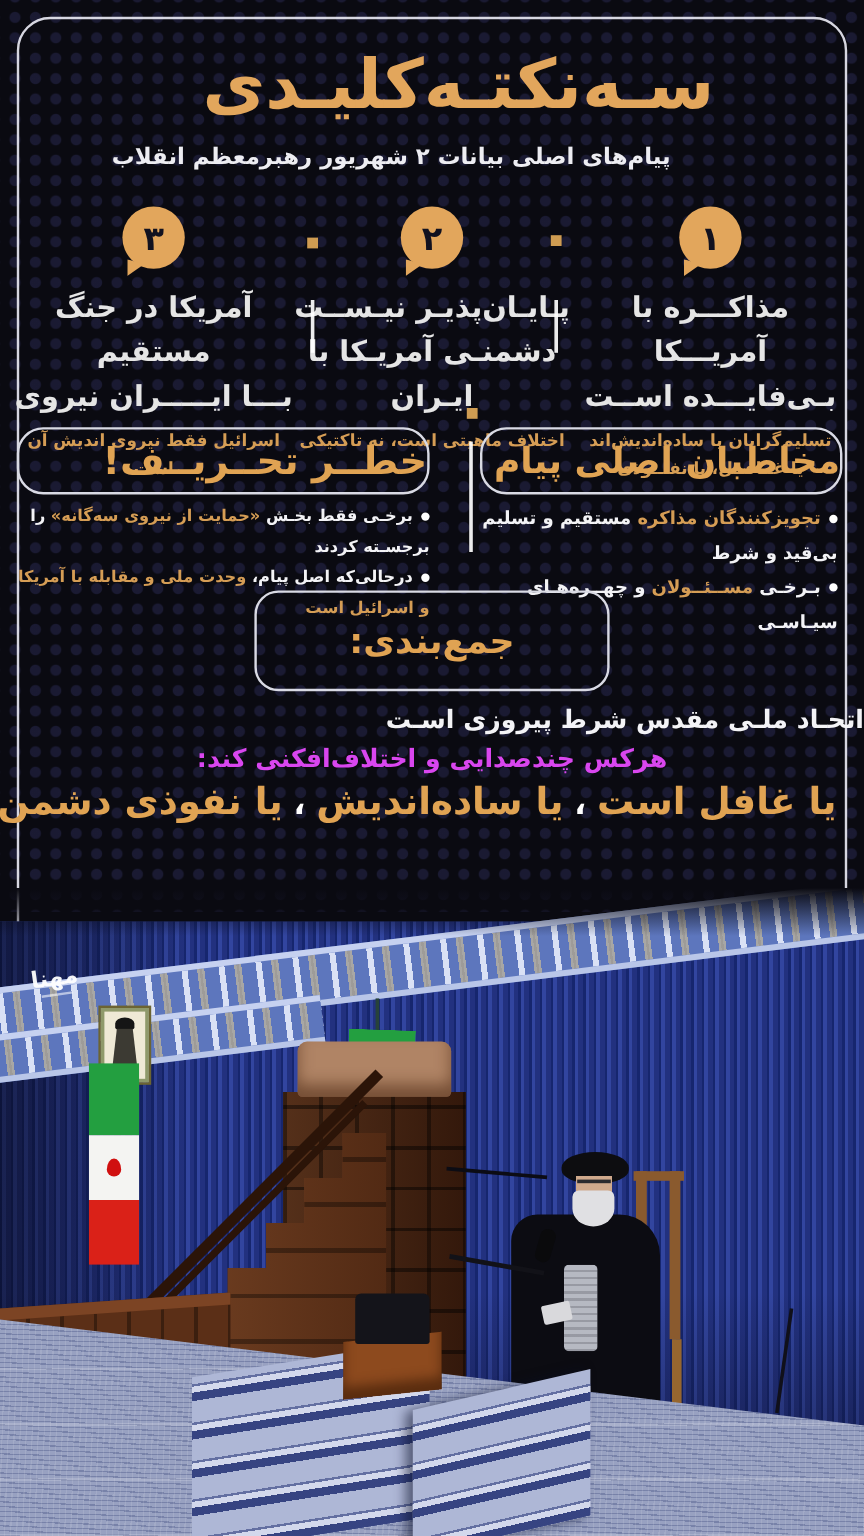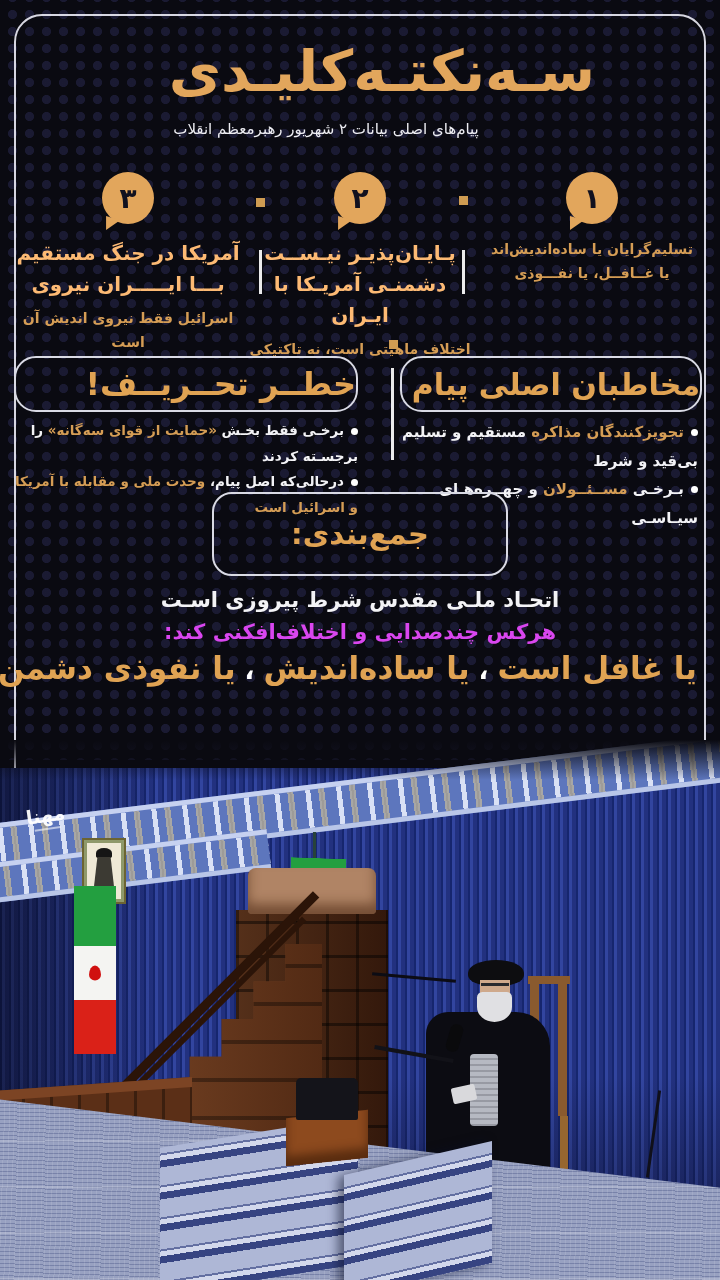--- a/index.html
+++ b/index.html
@@ -14,31 +14,31 @@
 
   
   .frame { position:absolute; left:14px; top:14px; width:692px; height:868px; z-index:1;
     border:2px solid rgba(232,232,242,.92); border-radius:28px; }
 
   .txt { position:absolute; z-index:3; }
 
   .title { left:0; top:38px; width:720px; text-align:center; direction:rtl;
     font-size:57px; font-weight:bold; color:#e2a65c; letter-spacing:-1px;padding-left:44px; }
   .subtitle { left:0; top:120px; width:652px; text-align:center; direction:rtl;
-    font-size:15px; font-weight:normal; color:#ededf2; }
+    font-size:19px; font-weight:bold; color:#ededf2; }
 
   
   .points { left:12px; top:172px; width:696px; display:flex; direction:rtl; }
   .pt-col { width:33.333%; text-align:center; direction:rtl; }
   .badge { position:relative; width:52px; height:52px; margin:0 auto 14px auto;
     background:#e2a65c; border-radius:50%; display:flex; align-items:center; justify-content:center;
     font-size:28px; font-weight:bold; color:#11111f; }
   .badge::after { content:""; position:absolute; left:4px; bottom:-6px; width:14px; height:14px;
     background:#e2a65c; clip-path:polygon(0 100%, 0 0, 100% 30%); }
-  .pt-heading { font-size:20px; line-height:1.55; font-weight:bold; color:#fdba74; }
+  .pt-heading { font-size:24px; line-height:1.55; font-weight:bold; color:#e5e5e5; }
   .pt-note { margin-top:7px; font-size:14px; line-height:1.7; font-weight:bold; color:#d59d55; }
 
   .divider-sq { position:absolute; width:9px; height:9px; background:#cf9c52; z-index:3; }
   .divider-ln { position:absolute; width:3px; background:rgba(255,255,255,.92); z-index:3; }
 
   
   .outline-box { position:absolute; z-index:3; border:2px solid #d9dae4; border-radius:22px;
     display:flex; align-items:center; direction:rtl; }
   .box-title { font-weight:bold; color:#e0a353; white-space:nowrap; }
   .audience-box { left:400px; top:356px; width:302px; height:56px; }
@@ -52,21 +52,21 @@
     background:#fff; margin-left:7px; vertical-align:middle; }
   .audience-bullets { left:398px; top:418px; width:300px; font-size:15px; }
   .distortion-bullets { left:6px; top:418px; width:352px; font-size:13.5px; }
   .b-hl { color:#d59d55; } .b-tx { color:#f3f3f6; }
 
   
   .summary-box { position:absolute; z-index:3; left:212px; top:492px; width:296px; height:84px;
     border:2px solid #d9dae4; border-radius:20px; display:flex; align-items:center; justify-content:center;
     direction:rtl; }
   .summary-box .box-title { font-size:29px; }
-  .sum-line1 { left:0; top:588px; width:720px; text-align:center; direction:rtl;
+  .sum-line1 { left:0; top:588px; width:720px; text-align:right; direction:rtl;
     font-size:21px; font-weight:bold; color:#f3f3f6; }
   .sum-line2 { left:0; top:620px; width:720px; text-align:center; direction:rtl;
     font-size:21px; font-weight:bold; color:#d946ef; }
   .verdict { left:0; top:650px; width:697px; text-align:center; direction:rtl;
     font-size:31px; font-weight:bold; color:#e0a353; white-space:nowrap; }
   .verdict .sep { color:#ffffff; margin:0 9px; font-size:26px; }
 
   
   .photo { position:absolute; left:0; top:740px; width:720px; height:540px; overflow:hidden; z-index:2; }
   .curtain { position:absolute; left:0; top:28px; width:720px; height:440px; background:#2637923;
@@ -188,20 +188,24 @@
 <div class="canvas">
   <div class="dots"></div>
   <div class="frame"></div>
 
   <div class="txt title">سـه‌نکتـه‌کلیـدی</div>
   <div class="txt subtitle">پیام‌های اصلی بیانات ۲ شهریور رهبرمعظم انقلاب</div>
 
   <div class="txt points">
     <div class="pt-col">
       <div class="badge">۱</div>
+      <div class="pt-heading">
+        <div>مذاکـــره با آمریـــکا</div>
+        <div>بـی‌فایـــده اســت</div>
+      </div>
       <div class="pt-note">
         <div>تسلیم‌گرایان یا ساده‌اندیش‌اند</div>
         <div>یا غــافــل، یا نفـــوذی</div>
       </div>
     </div>
     <div class="pt-col">
       <div class="badge">۲</div>
       <div class="pt-heading">
         <div>پـایـان‌پذیـر نیـســت</div>
         <div>دشمنـی آمریـکا با ایـران</div>
@@ -232,21 +236,21 @@
   </div>
   <div class="bullets audience-bullets">
     <div class="row"><span class="b-hl">تجویزکنندگان مذاکره</span><span class="b-tx"> مستقیم و تسلیم بی‌قید و شرط</span></div>
     <div class="row"><span class="b-tx">بـرخـی </span><span class="b-hl">مســئــولان</span><span class="b-tx"> و چهــره‌هـای سیـاسـی</span></div>
   </div>
 
   <div class="outline-box distortion-box">
     <span class="box-title">خطــر تحــریــف!</span>
   </div>
   <div class="bullets distortion-bullets">
-    <div class="row"><span class="b-tx">برخـی فقط بخـش </span><span class="b-hl">«حمایت از قوای سه‌گانه»</span><span class="b-tx"> را برجسـته کردند</span></div>
+    <div class="row"><span class="b-tx">برخـی فقط بخـش </span><span class="b-hl">«حمایت از نیروی سه‌گانه»</span><span class="b-tx"> را برجسـته کردند</span></div>
     <div class="row"><span class="b-tx">درحالی‌که اصل پیام، </span><span class="b-hl">وحدت ملی و مقابله با آمریکا و اسرائیل است</span></div>
   </div>
 
   <div class="divider-sq" style="left:389px; top:340px;"></div>
   <div class="divider-ln" style="left:391px; top:368px; height:92px;"></div>
 
   <div class="summary-box">
     <span class="box-title">جمع‌بندی:</span>
   </div>
   <div class="txt sum-line1">اتحـاد ملـی مقدس شرط پیروزی اسـت</div>

